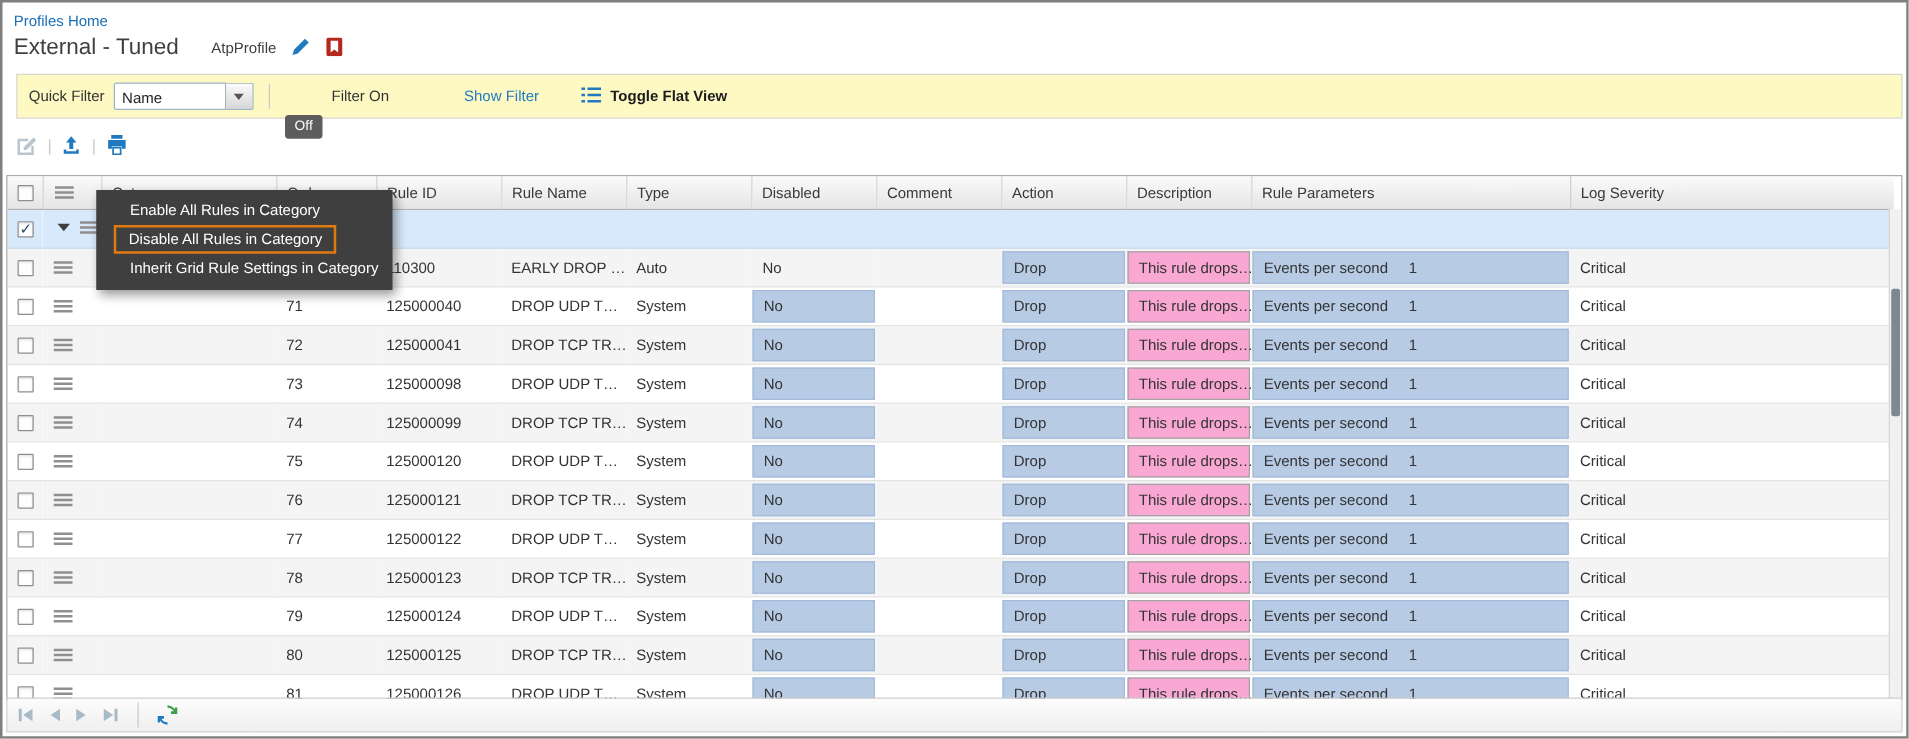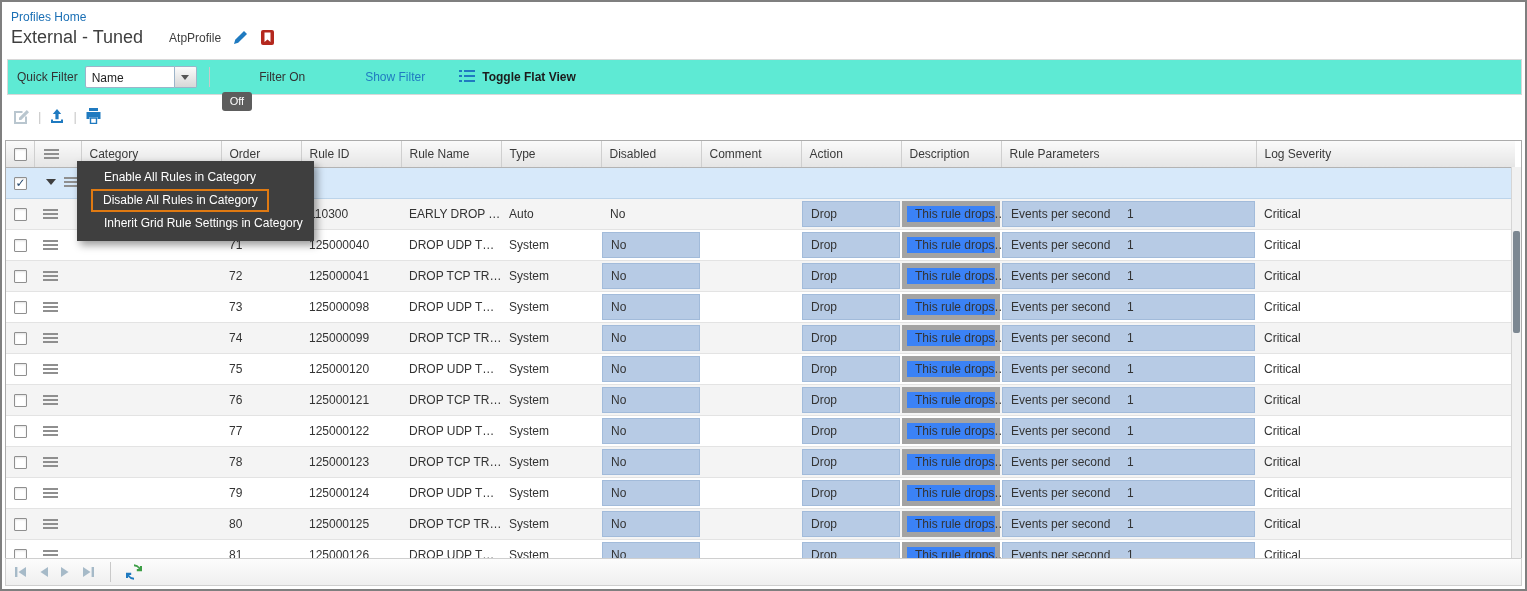--- a/index.html
+++ b/index.html
@@ -8,21 +8,21 @@
   .page { position:relative; width:1527px; height:591px; background:#fff; border:2px solid #7f7f7f; overflow:hidden; }
 
   
   .breadcrumb { position:absolute; top:8px; left:9px; font-size:12px; color:#1a6fb5; cursor:pointer; }
   .title-row { position:absolute; top:25px; left:9px; display:flex; align-items:center; }
   .page-title { font-size:18px; color:#3f3f3f; }
   .profile-type { font-size:12px; color:#3f3f3f; margin-left:26px; }
   .title-icon { margin-left:12px; display:inline-flex; cursor:pointer; }
 
   
-  .filter-bar { position:absolute; top:57px; left:5px; right:3px; height:36px; background:#5eead4;
+  .filter-bar { position:absolute; top:57px; left:11px; right:3px; height:36px; background:#fef9c3;
     border:1px solid #d8d8d8; display:flex; align-items:center; padding:0 9px; font-size:12px; color:#333; }
   .combo { display:flex; margin-left:7px; height:22px; }
   .combo-text { width:90px; height:22px; border:1px solid #9db4c9; background:#fff; font-size:12px;
     padding:4px 6px; color:#222; overflow:hidden; white-space:nowrap; border-radius:2px 0 0 2px; }
   .combo-btn { width:22px; height:22px; border:1px solid #9db4c9; border-left:none; border-radius:0 2px 2px 0;
     background:linear-gradient(#fbfbfb,#d7d7d7); display:flex; align-items:center; justify-content:center; cursor:pointer; }
   .tri-down { width:0; height:0; border:4px solid transparent; border-top:5px solid #555; margin-top:4px; }
   .vdiv { border-left:1px solid #c9c9c9; height:20px; margin:0 12px; }
   .off-btn { background:#5d5d5d; color:#fff; border-radius:3px; padding:3px 8px 4px; font-size:11px; cursor:pointer;margin-top:48px; }
   .filter-on { margin-left:7px; color:#333; }
@@ -47,38 +47,38 @@
   td.t { padding:0 8px; }
   td.boxcol { padding:0 1px; }
   tr.odd  { background:#f4f4f4; }
   tr.even { background:#ffffff; }
   tr.selected { background:#d7e9fa; }
   tr.selected td { border-bottom:1px solid #bcd4ea; }
   .c-check { text-align:center; }
   .c-drag  { padding-left:9px; }
   .cellbox { display:flex; align-items:center; height:26px; margin:2px 0; padding:4px 8px; }
   .cellbox.blue { background:#b7cbe5; border:1px solid #a2bbda; }
-  .cellbox.gray { background:#3b82f6; border:5px solid #a3a3a3; }
+  .cellbox.gray { background:#f9a8d4; border:1px solid #a3a3a3; }
   .params { position:relative; }
   .pval { position:absolute; left:124px; }
 
   .checkbox { display:inline-block; width:13px; height:13px; background:#fff; border:1px solid #8f8f8f;
     border-radius:1px; vertical-align:middle; position:relative; cursor:pointer;
     box-shadow:inset 0 1px 2px rgba(0,0,0,.12); }
   .checkbox.checked::after { content:"\2713"; position:absolute; left:1px; top:-2px; font-size:12px;
     font-weight:bold; color:#24486e; }
   .drag-icon { display:inline-block; width:15px; height:11px;
     background:linear-gradient(#8f8f8f,#8f8f8f) 0 0/15px 2px no-repeat,
                linear-gradient(#8f8f8f,#8f8f8f) 0 4px/15px 2px no-repeat,
                linear-gradient(#8f8f8f,#8f8f8f) 0 8px/15px 2px no-repeat; vertical-align:middle; }
   .caret-down { display:inline-block; width:0; height:0; border:5px solid transparent;
     border-top:6px solid #3f3f3f; margin:4px 8px 0 3px; vertical-align:middle; }
 
   
-  .context-menu { position:absolute; left:75px; top:159px; width:237px; background:#3f3f3f;
+  .context-menu { position:absolute; left:75px; top:150px; width:237px; background:#3f3f3f;
     padding:5px 0 6px; box-shadow:3px 4px 8px rgba(0,0,0,.4); z-index:20; }
   .menu-item { font-size:12px; color:#fff; padding:4px 10px 5px 27px; white-space:nowrap; cursor:pointer; }
   .menu-item.hl { width:max-content; margin-left:14px; border:2px solid #e07a12;
     padding:2px 9px 3px 10px; }
 
   
   .vscroll { position:absolute; top:26px; right:0; bottom:0; width:10px; background:#f1f1f1;
     border-left:1px solid #d5d5d5; }
   .vthumb { position:absolute; top:64px; left:1px; right:1px; height:102px; background:#7d8892;
     border-radius:2px; cursor:pointer; }

